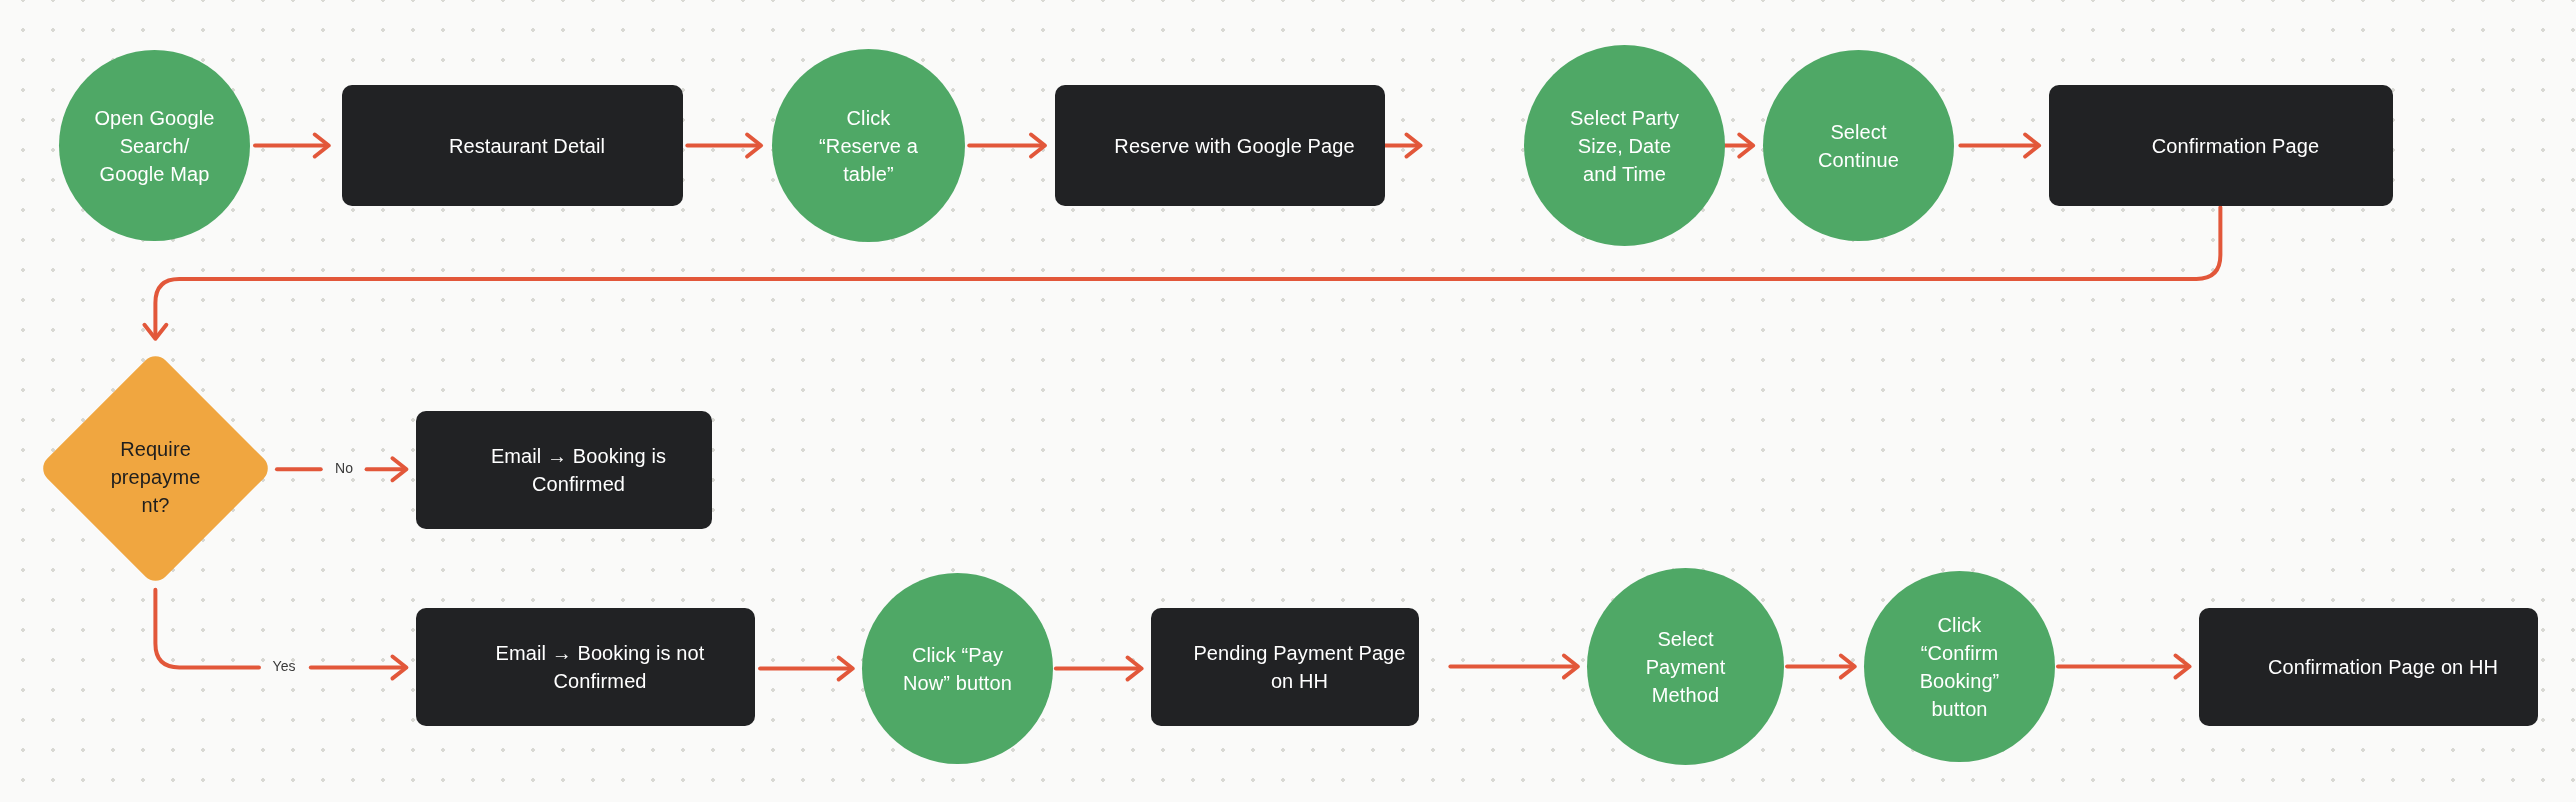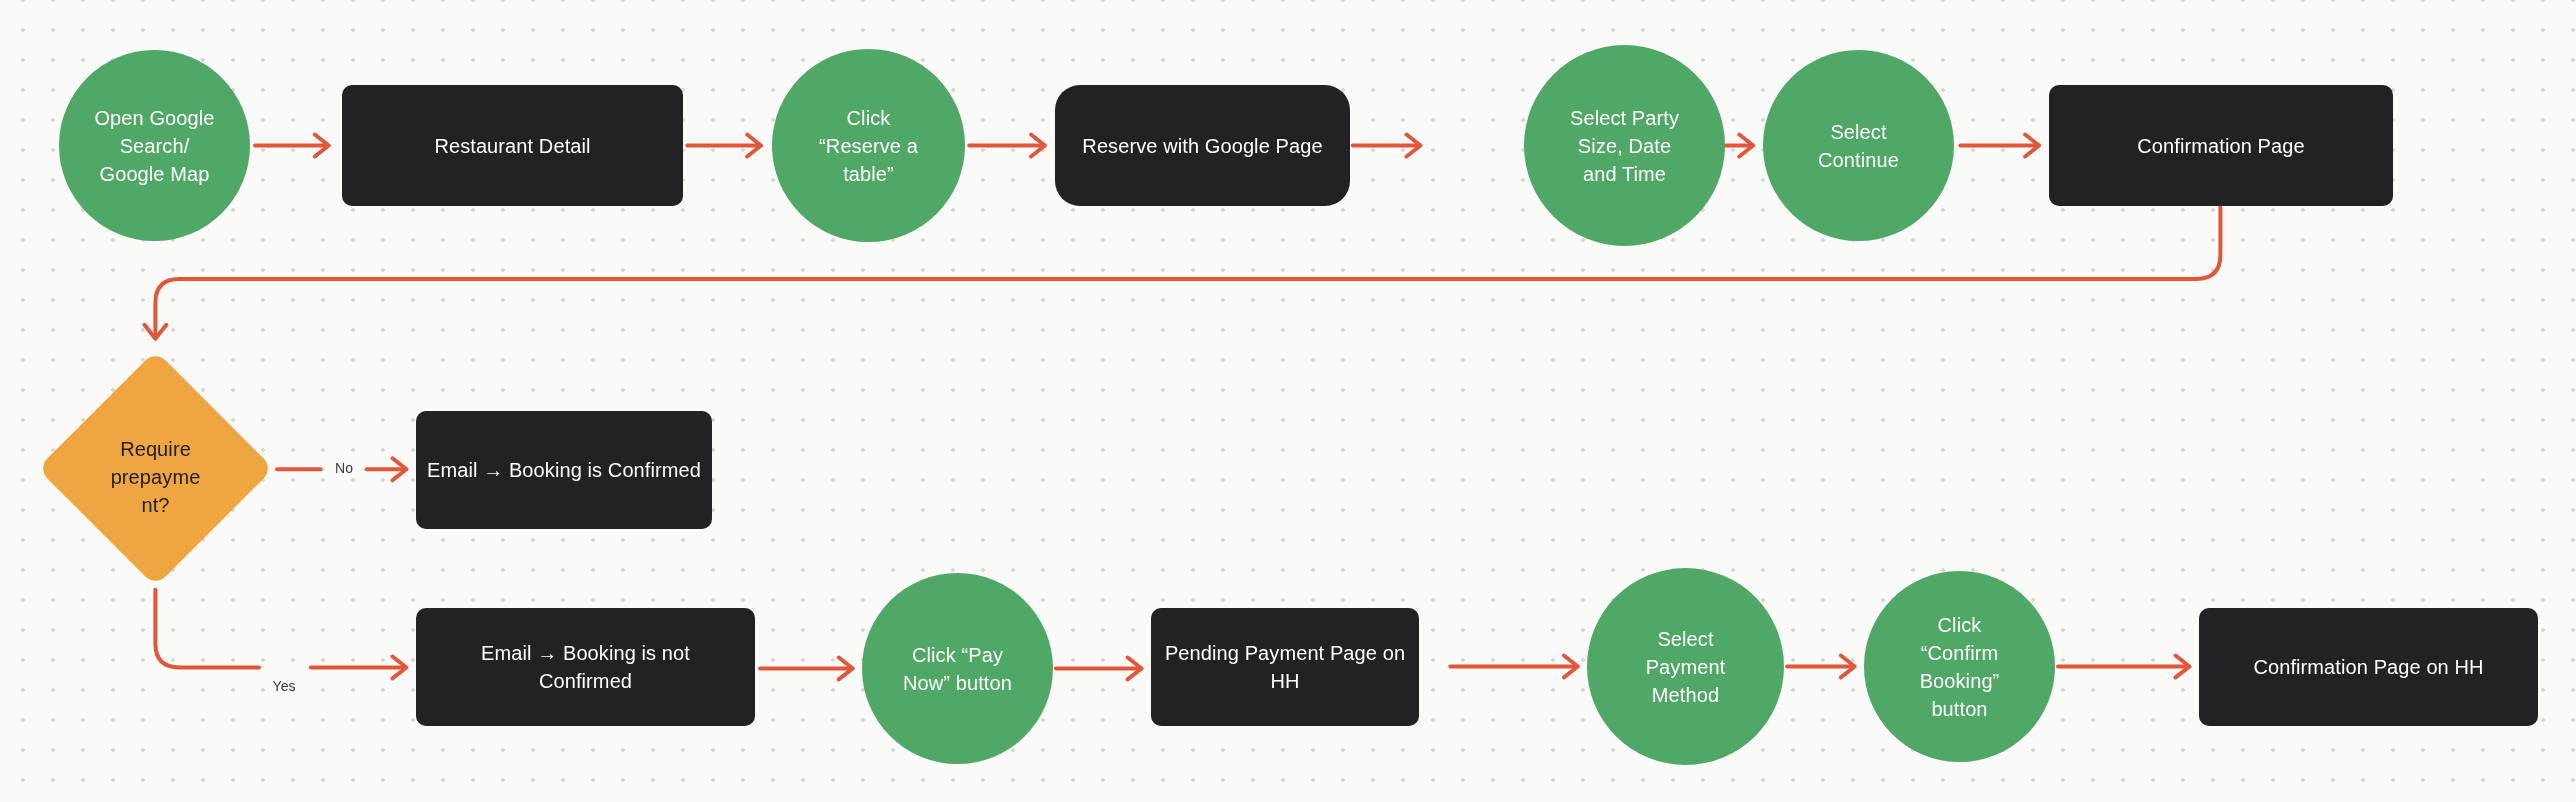--- a/index.html
+++ b/index.html
@@ -31,20 +31,21 @@
   }
   .circle{
     background:#4FA866;
     border-radius:50%;
     color:#FFFFFF;
   }
   .rect{
     background:#212224;
     border-radius:10px;
     color:#FFFFFF;
+    padding-left:29px;
   }
   .diamond-wrap{
     position:absolute;
     display:flex;align-items:center;justify-content:center;
     text-align:center;
   }
   .diamond-shape{
     position:absolute;
     left:50%;top:50%;
     width:167px;height:167px;
@@ -113,21 +114,21 @@
   <div class="node rect" style="left:342px;top:85px;width:341px;height:121px;">
     <span class="node-label">Restaurant Detail</span>
   </div>
 
   <div class="node circle" style="left:772px;top:49px;width:193px;height:193px;">
     <span class="node-label">Click
 “Reserve a
 table”</span>
   </div>
 
-  <div class="node rect" style="left:1055px;top:85px;width:295px;height:121px;border-radius:25px;">
+  <div class="node rect" style="left:1055px;top:85px;width:330px;height:121px;">
     <span class="node-label">Reserve with Google Page</span>
   </div>
 
   <div class="node circle" style="left:1524px;top:45px;width:201px;height:201px;">
     <span class="node-label">Select Party
 Size, Date
 and Time</span>
   </div>
 
   <div class="node circle" style="left:1763px;top:50px;width:191px;height:191px;">
@@ -145,21 +146,21 @@
 prepayme
 nt?</span>
   </div>
 
   <div class="edge-label" style="left:324px;top:460px;width:40px;">No</div>
 
   <div class="node rect" style="left:416px;top:411px;width:296px;height:118px;">
     <span class="node-label">Email → Booking is Confirmed</span>
   </div>
 
-  <div class="edge-label" style="left:262px;top:678px;width:44px;">Yes</div>
+  <div class="edge-label" style="left:262px;top:658px;width:44px;">Yes</div>
 
   <div class="node rect" style="left:416px;top:608px;width:339px;height:118px;">
     <span class="node-label">Email → Booking is not
 Confirmed</span>
   </div>
 
   <div class="node circle" style="left:862px;top:573px;width:191px;height:191px;">
     <span class="node-label">Click “Pay
 Now” button</span>
   </div>

